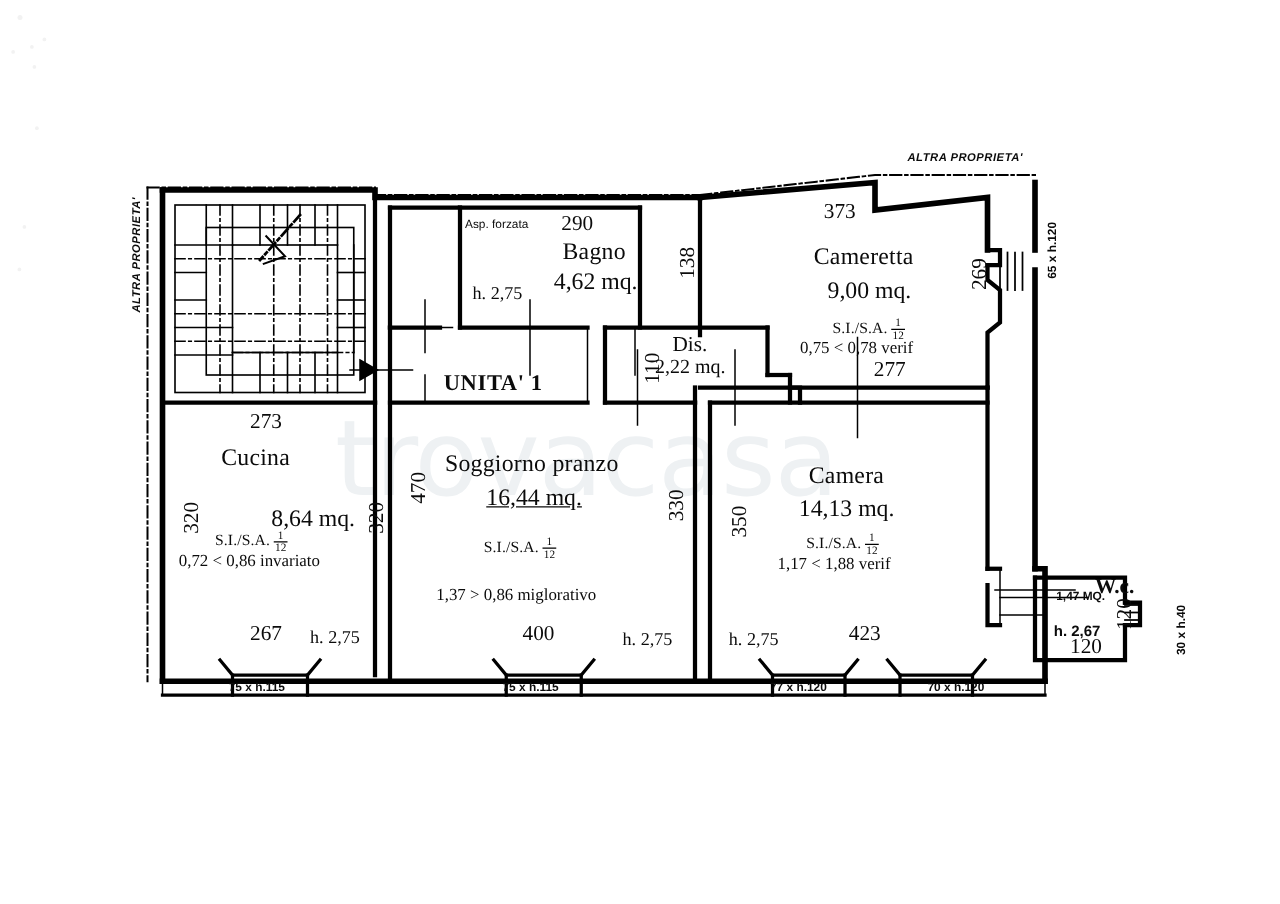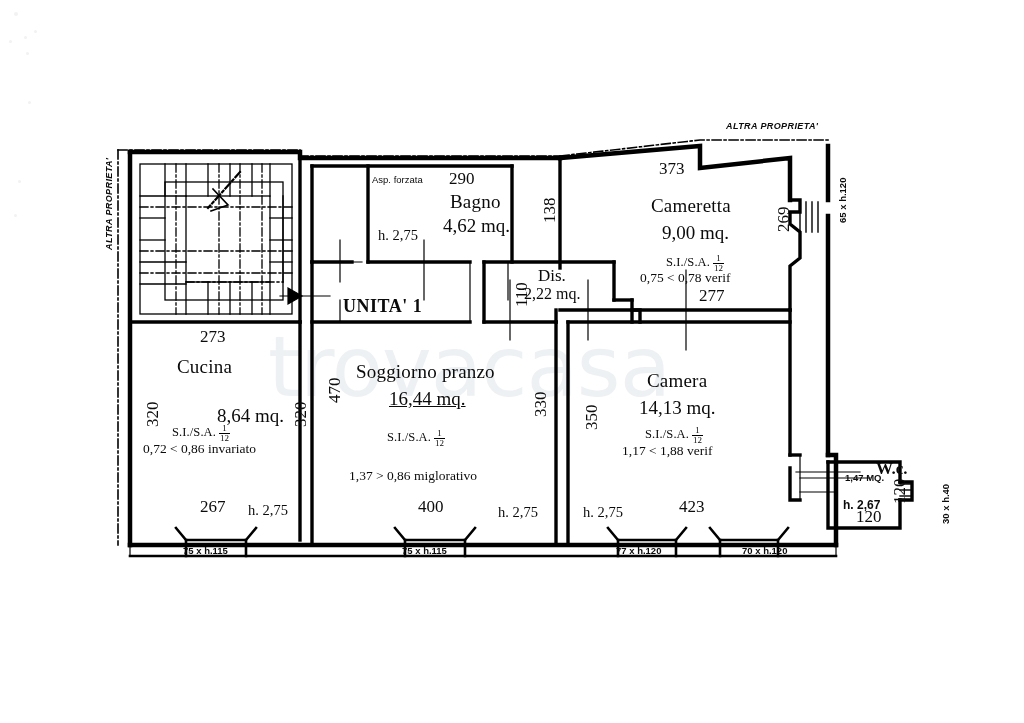--- a/index.html
+++ b/index.html
@@ -305,21 +305,21 @@
         <path d="M800,478 L870,478"></path>
         <path d="M800,492 L836,492"></path>
       </g>
     </g>
   </svg>
 
   <div class="lbl tiny-it rot90" style="left:105px; top:250px;">ALTRA PROPRIETA'</div>
 
   <div class="lbl tiny-it" style="left:726px; top:122px;">ALTRA PROPRIETA'</div>
 
-  <div class="lbl unita" style="left:314px; top:297px;padding-left:29px;">UNITA' 1</div>
+  <div class="lbl unita" style="left:326px; top:297px;padding-left:29px;">UNITA' 1</div>
 
   <div class="lbl dim" style="left:200px; top:328px;">273</div>
   <div class="lbl room-name" style="left:177px; top:357px;">Cucina</div>
   <div class="lbl room-area" style="left:177px; top:406px;margin-left:40px;">8,64 mq.</div>
   <div class="lbl dim rot90" style="left:144px; top:427px;">320</div>
   <div class="lbl dim rot90" style="left:292px; top:427px;">320</div>
   <div class="lbl sisa" style="left:172px; top:424px;">
     <span>S.I./S.A.</span><span style="display:inline-block;vertical-align:middle;text-align:center;line-height:1;margin-left:3px;">
       <span style="display:block;font-size:9px;border-bottom:1px solid #000;padding:0 1px;">1</span>
       <span style="display:block;font-size:9px;padding:0 1px;">12</span>

